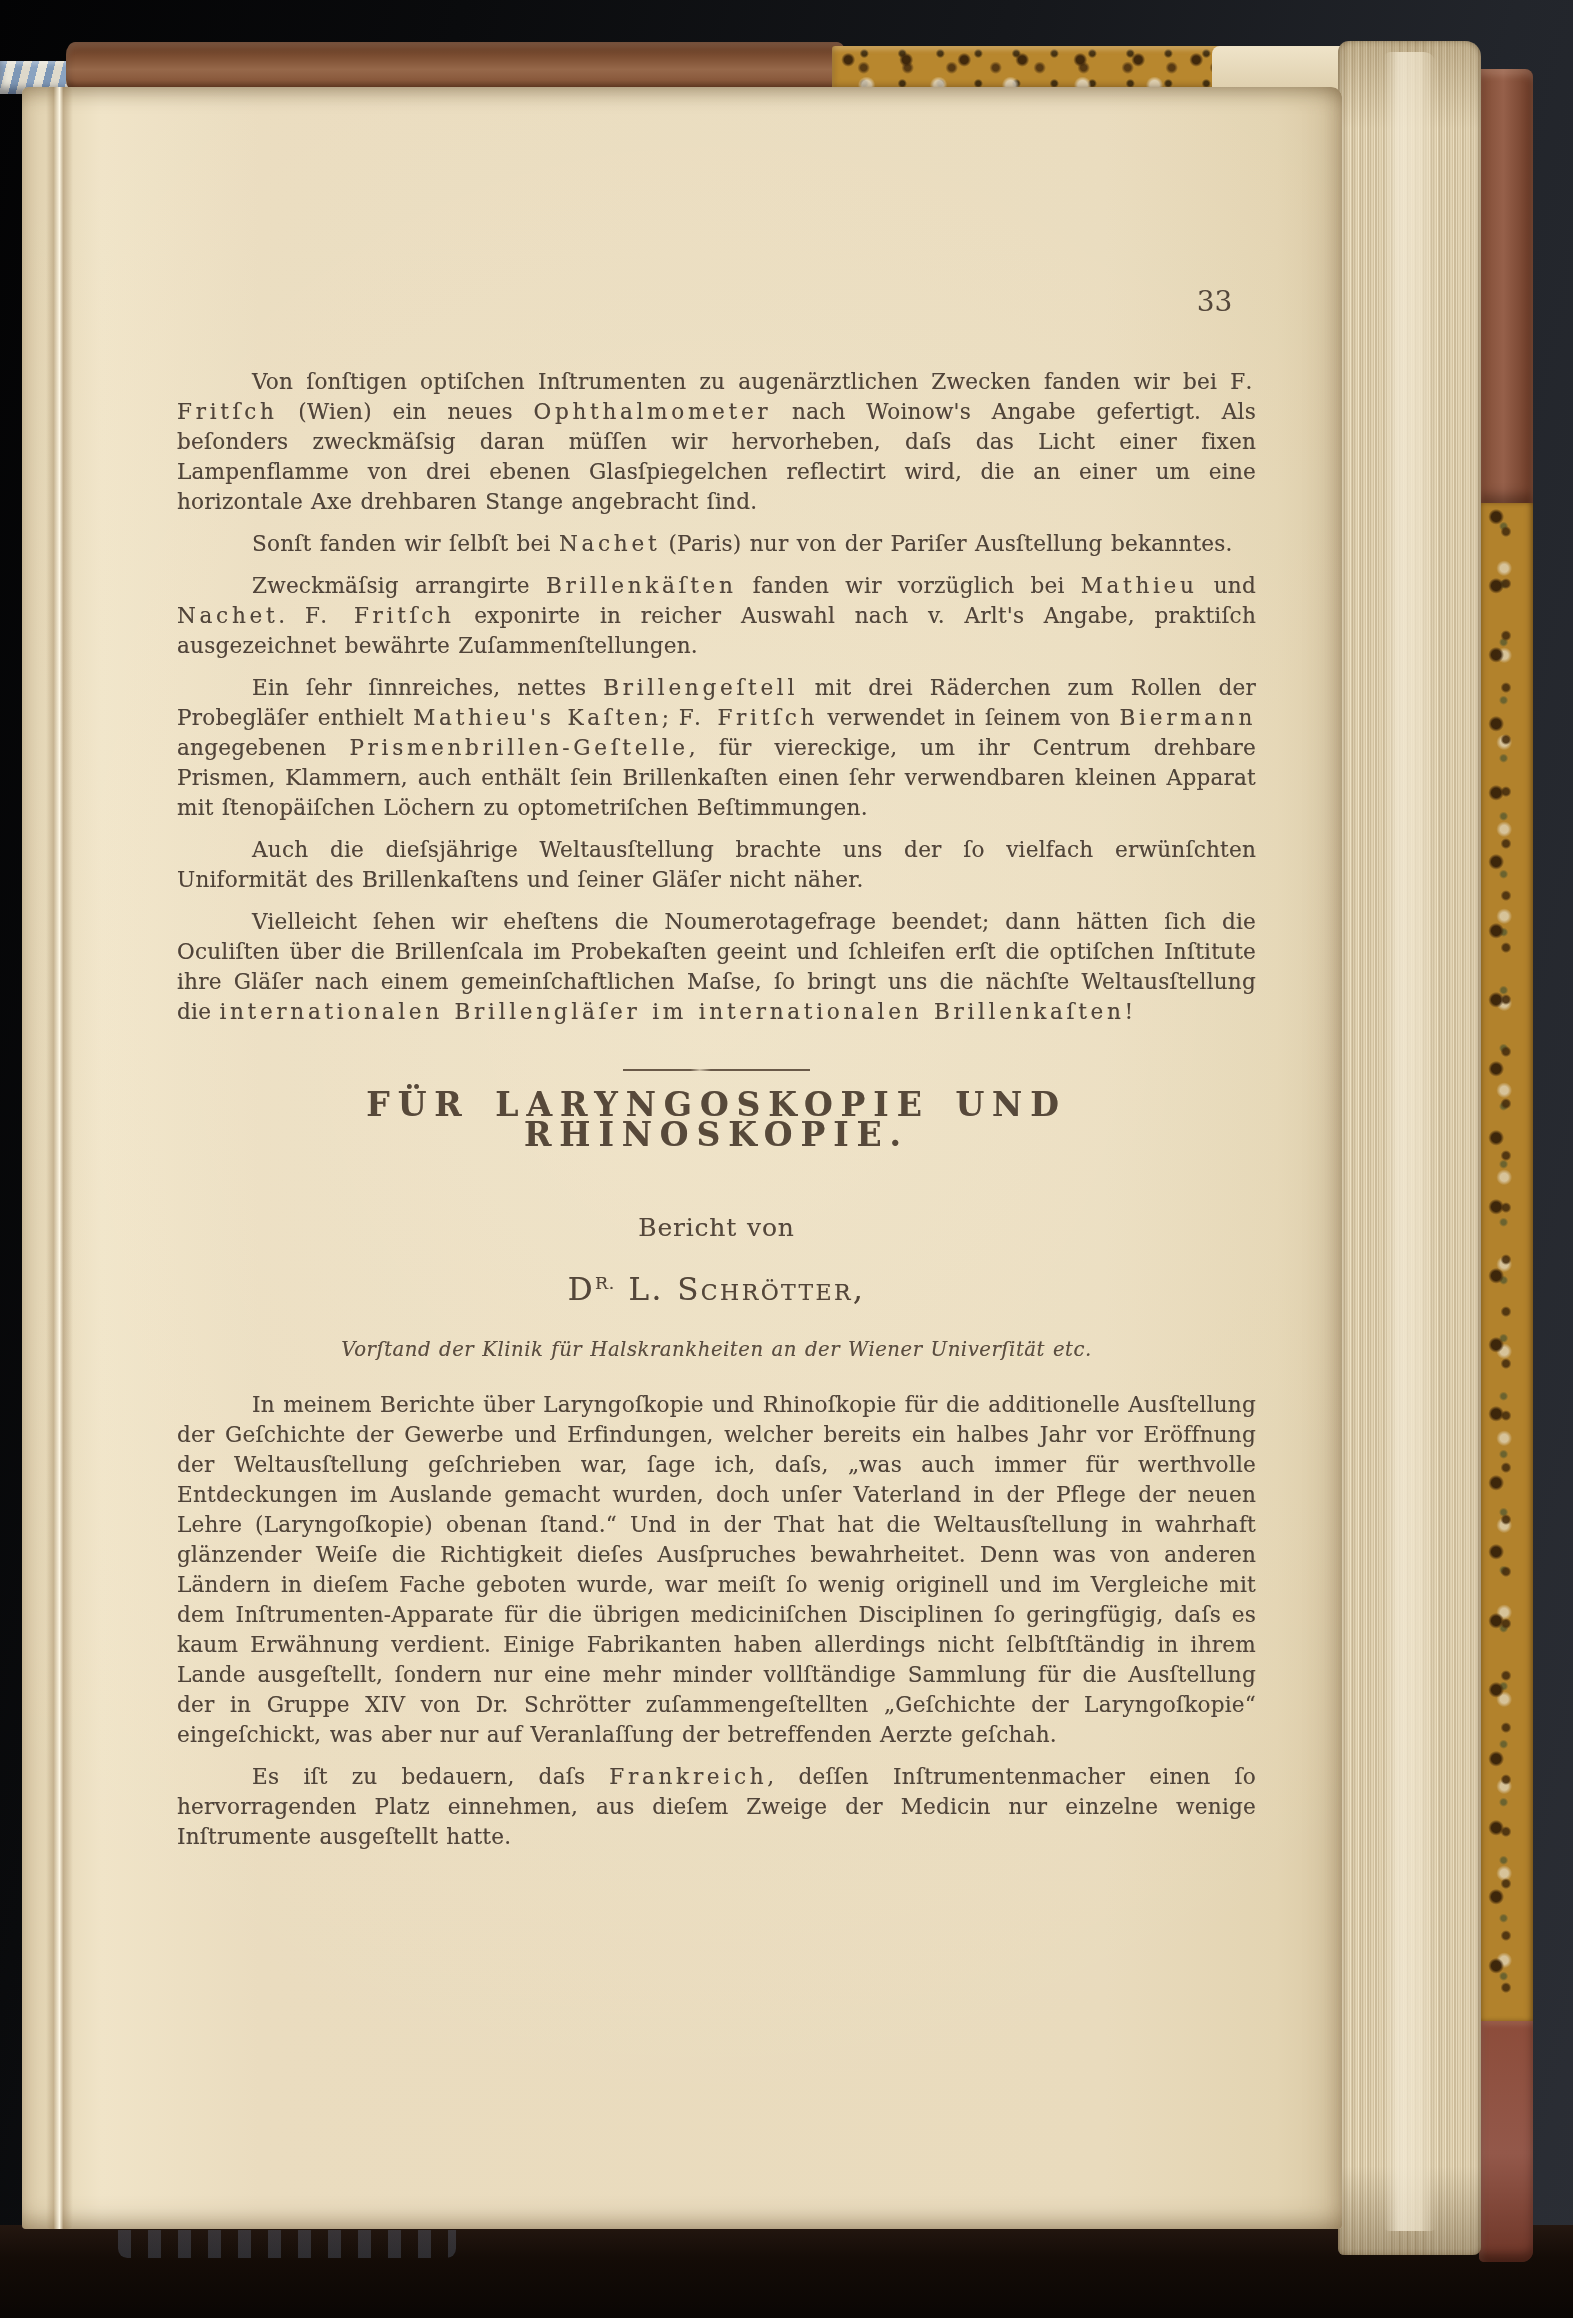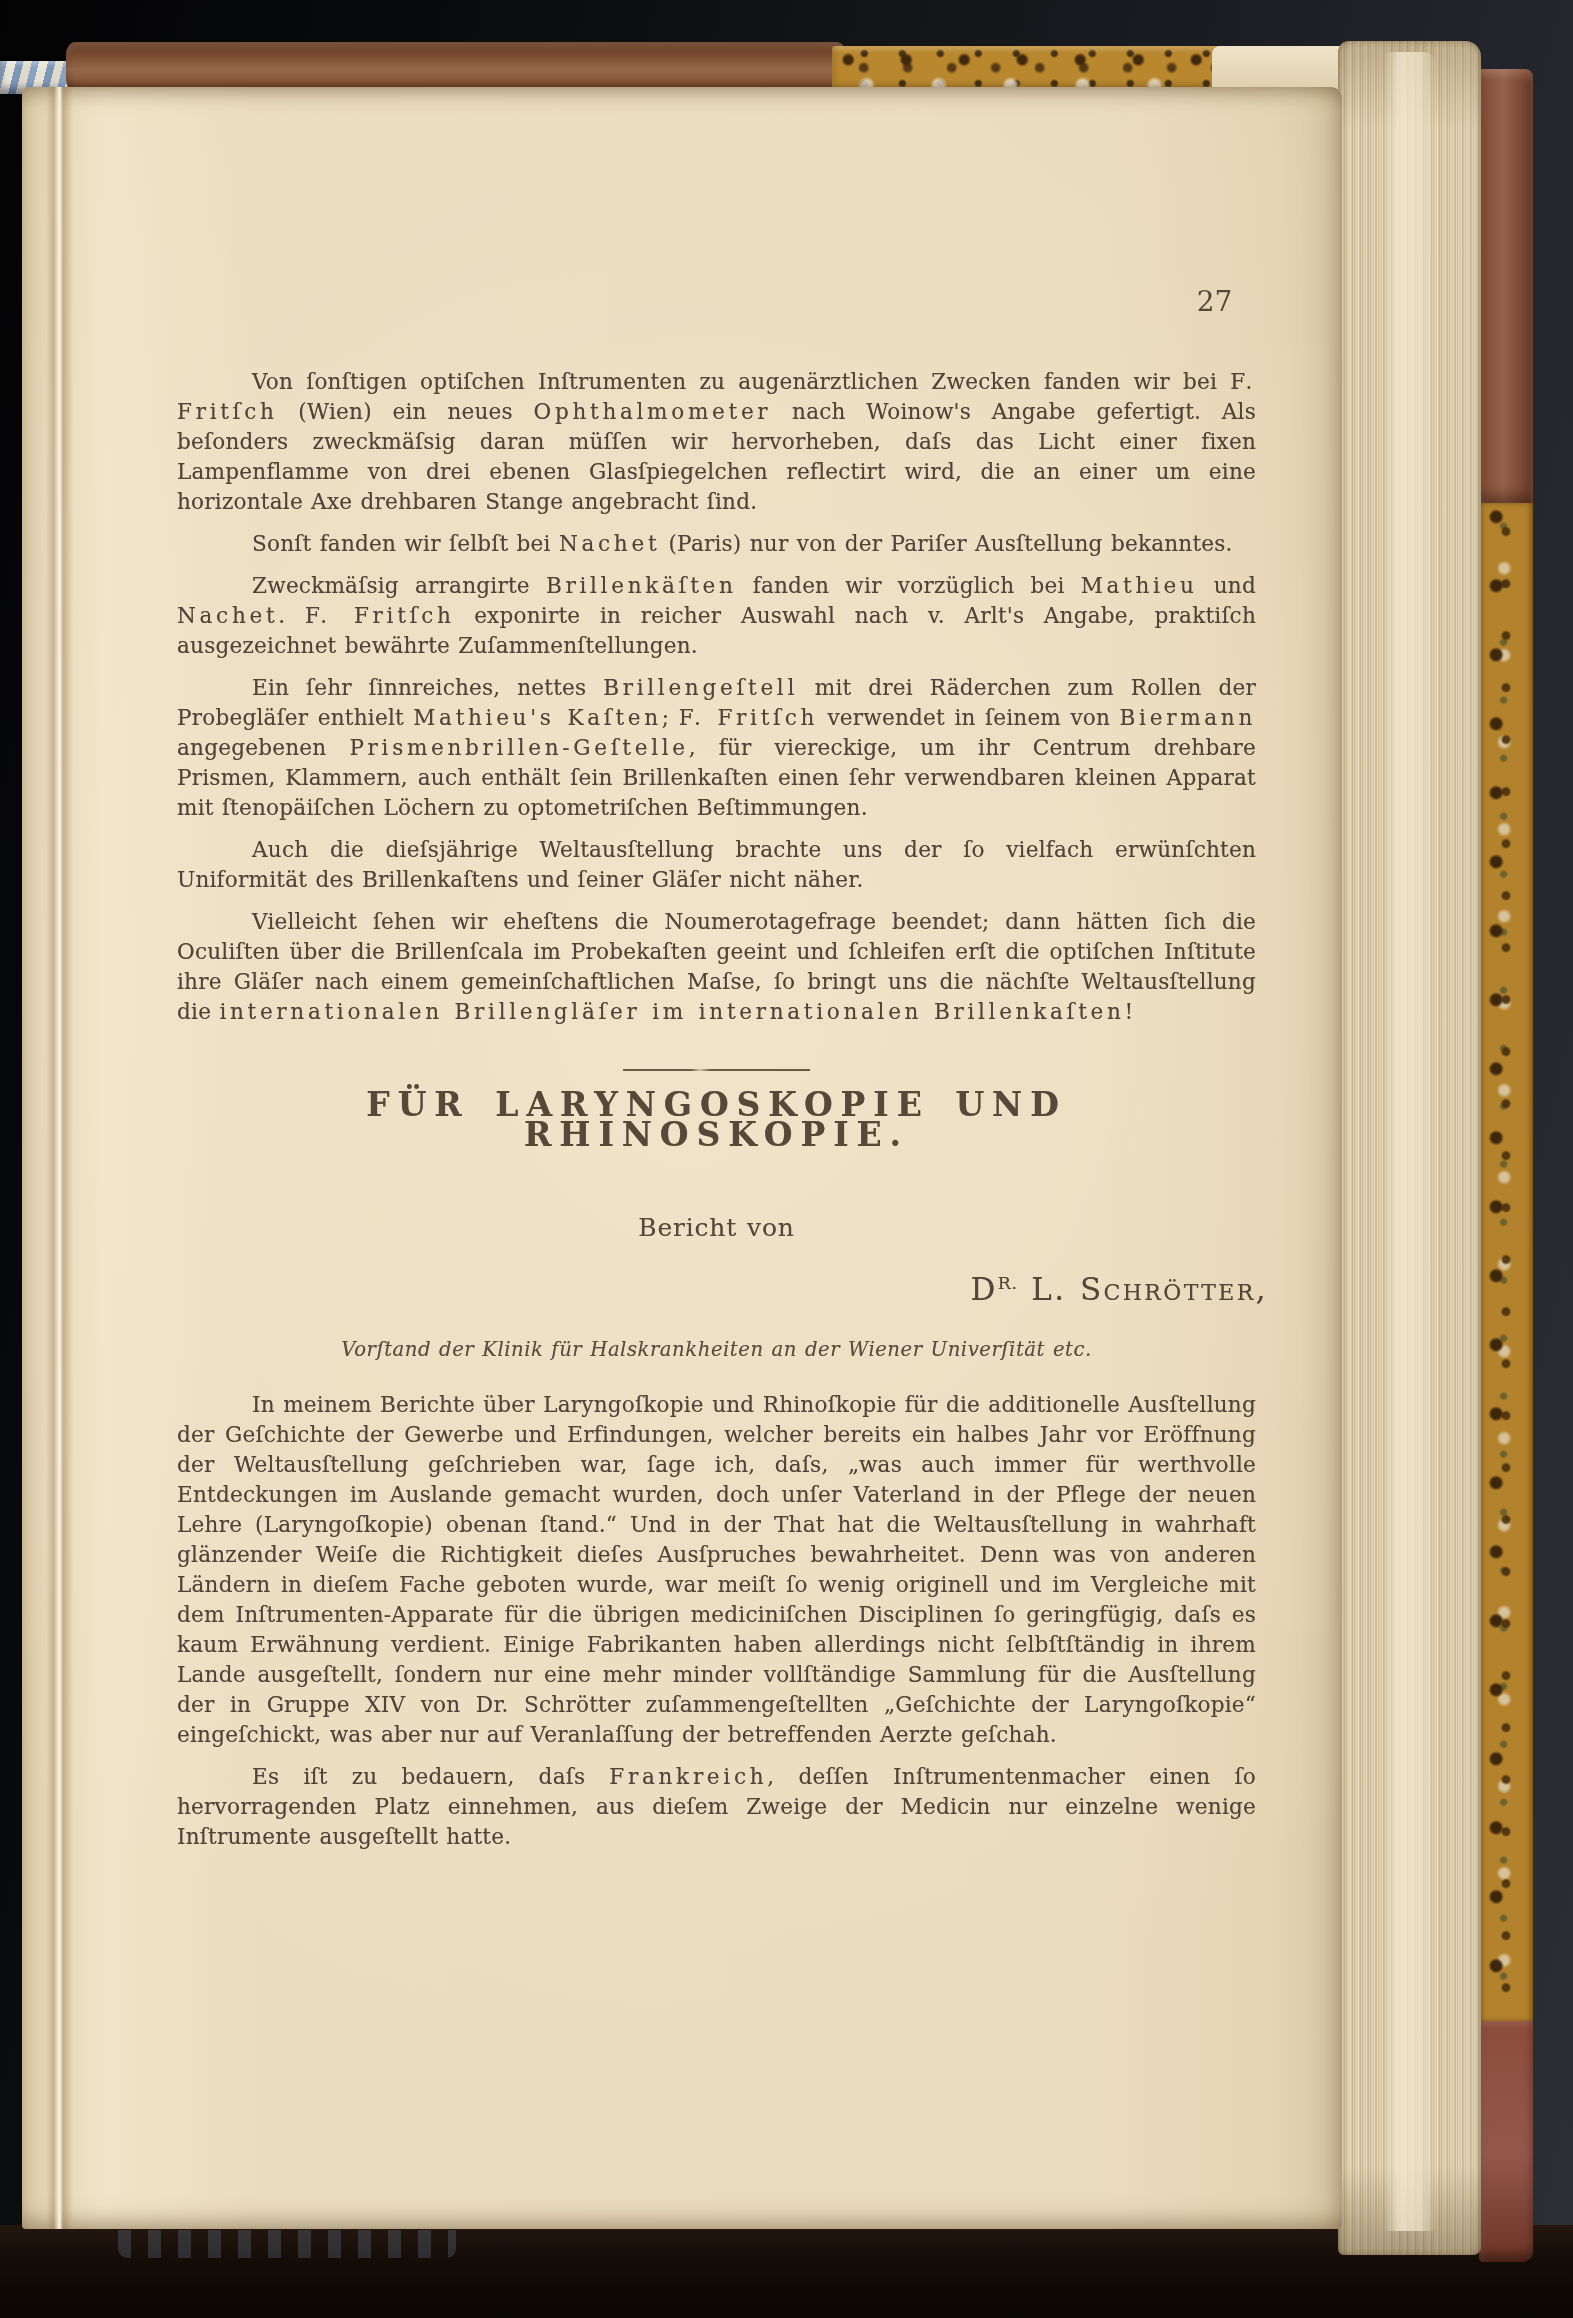--- a/index.html
+++ b/index.html
@@ -130,21 +130,21 @@
   }
   .section-title-1 {
     margin:47px 0 0 0; text-align:center; text-indent:0;
     font-size:34px; font-weight:400; letter-spacing:5.5px; color:#57493a;
   }
   .section-title-2 {
     margin:19px 0 0 0; text-align:center; text-indent:0;
     font-size:33px; font-weight:700; letter-spacing:7.9px; word-spacing:6.3px; color:#57493a;
   }
   .byline { margin-top:63px; text-align:center; text-indent:0; font-size:25px; letter-spacing:0.8px; color:#55483c; }
-  .author { margin-top:20.5px; text-align:right; text-indent:0; font-size:31px; letter-spacing:2.4px; color:#53463a; }
+  .author { margin-top:20.5px; text-align:center; text-indent:0; font-size:31px; letter-spacing:2.4px; color:#53463a; }
   .author .au-sup { font-size:17.3px; vertical-align:11px; letter-spacing:0.8px; }
   .author .au-name { font-variant:small-caps; }
   .affiliation {
     margin-top:21px; text-align:center; text-indent:0;
     font-style:italic; font-size:19.7px; letter-spacing:0.5px; color:#5a4d40;
   }
   .paras-bottom-wrap { margin-top:25px; }
 </style>
 </head>
 <body>
@@ -166,21 +166,21 @@
     <div class="fe-marble"></div>
     <div class="fe-leather-bottom"></div>
   </div>
 
   <div class="bottom-band"></div>
 
   <div class="page">
     <div class="gutter"></div>
 
 
-    <div class="page-number">27</div>
+    <div class="page-number">33</div>
 
     <div class="text-column">
 
       <div id="paras-top">
           <p class="body-para"><span>Von ſonſtigen optiſchen Inſtrumenten zu augenärztlichen Zwecken fanden wir bei </span><span class="sperr">F. Fritſch</span><span> (Wien) ein neues </span><span class="sperr">Ophthalmometer</span><span> nach Woinow's Angabe gefertigt. Als beſonders zweckmäſsig daran müſſen wir hervorheben, daſs das Licht einer fixen Lampenflamme von drei ebenen Glasſpiegelchen reflectirt wird, die an einer um eine horizontale Axe drehbaren Stange angebracht ſind.</span></p>
           <p class="body-para"><span>Sonſt fanden wir ſelbſt bei </span><span class="sperr">Nachet</span><span> (Paris) nur von der Pariſer Ausſtellung bekanntes.</span></p>
           <p class="body-para"><span>Zweckmäſsig arrangirte </span><span class="sperr">Brillenkäſten</span><span> fanden wir vorzüglich bei </span><span class="sperr">Mathieu</span><span> und </span><span class="sperr">Nachet</span><span>. </span><span class="sperr">F. Fritſch</span><span> exponirte in reicher Auswahl nach v. Arlt's Angabe, praktiſch ausgezeichnet bewährte Zuſammenſtellungen.</span></p>
           <p class="body-para"><span>Ein ſehr ſinnreiches, nettes </span><span class="sperr">Brillengeſtell</span><span> mit drei Räderchen zum Rollen der Probegläſer enthielt </span><span class="sperr">Mathieu's Kaſten</span><span>; </span><span class="sperr">F. Fritſch</span><span> verwendet in ſeinem von </span><span class="sperr">Biermann</span><span> angegebenen </span><span class="sperr">Prismenbrillen-Geſtelle</span><span>, für viereckige, um ihr Centrum drehbare Prismen, Klammern, auch enthält ſein Brillenkaſten einen ſehr verwendbaren kleinen Apparat mit ſtenopäiſchen Löchern zu optometriſchen Beſtimmungen.</span></p>
           <p class="body-para"><span>Auch die dieſsjährige Weltausſtellung brachte uns der ſo vielfach erwünſchten Uniformität des Brillenkaſtens und ſeiner Gläſer nicht näher.</span></p>
           <p class="body-para"><span>Vielleicht ſehen wir eheſtens die Noumerotagefrage beendet; dann hätten ſich die Oculiſten über die Brillenſcala im Probekaſten geeint und ſchleifen erſt die optiſchen Inſtitute ihre Gläſer nach einem gemeinſchaftlichen Maſse, ſo bringt uns die nächſte Weltausſtellung die </span><span class="sperr">internationalen Brillengläſer im internationalen Brillenkaſten!</span></p>

